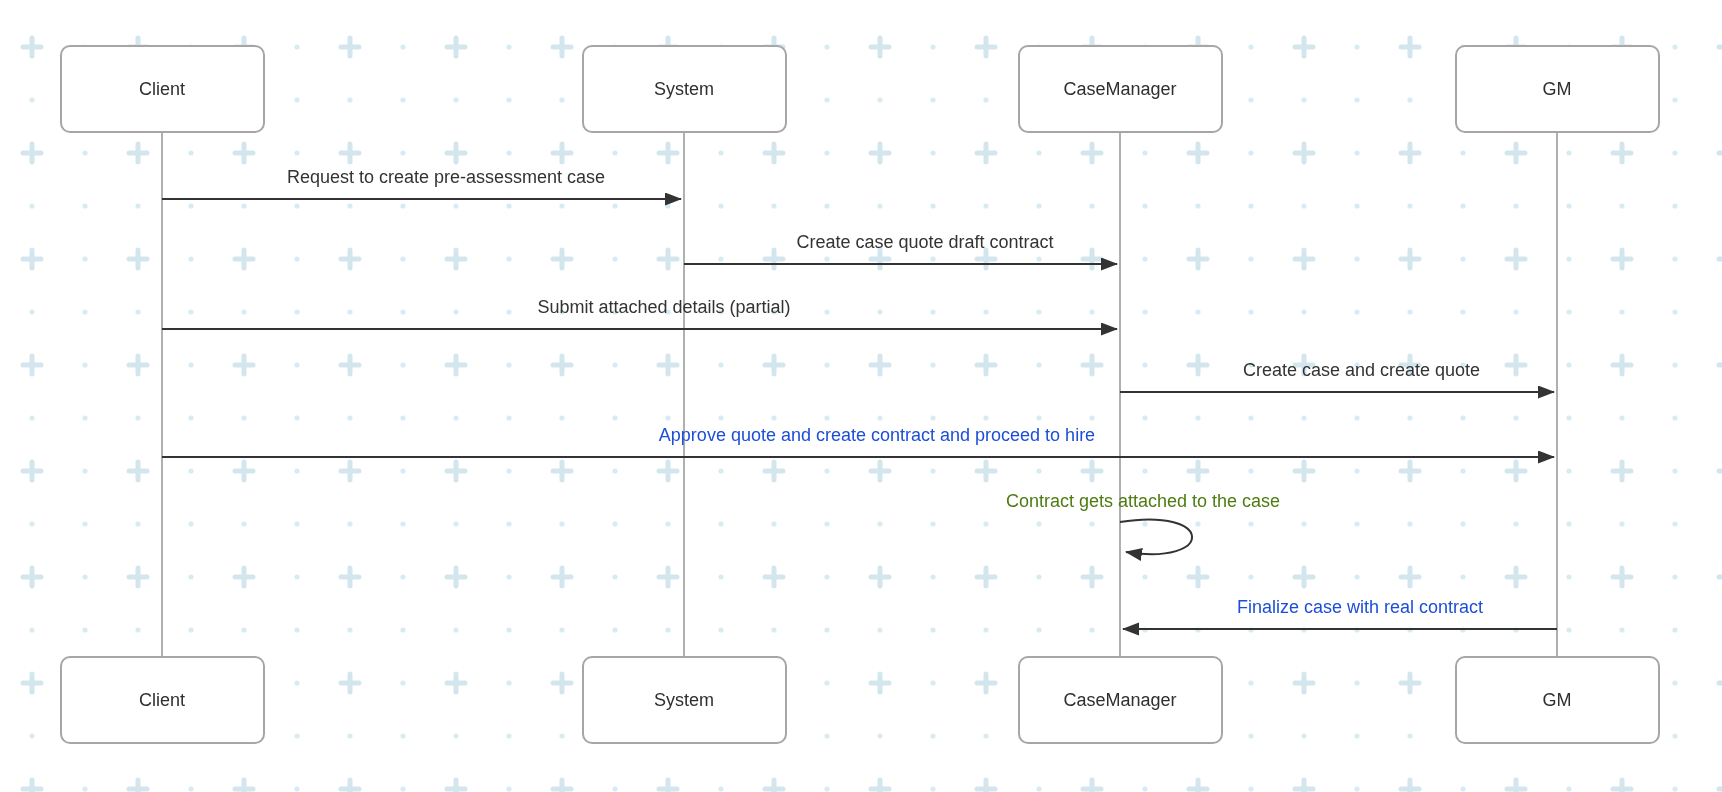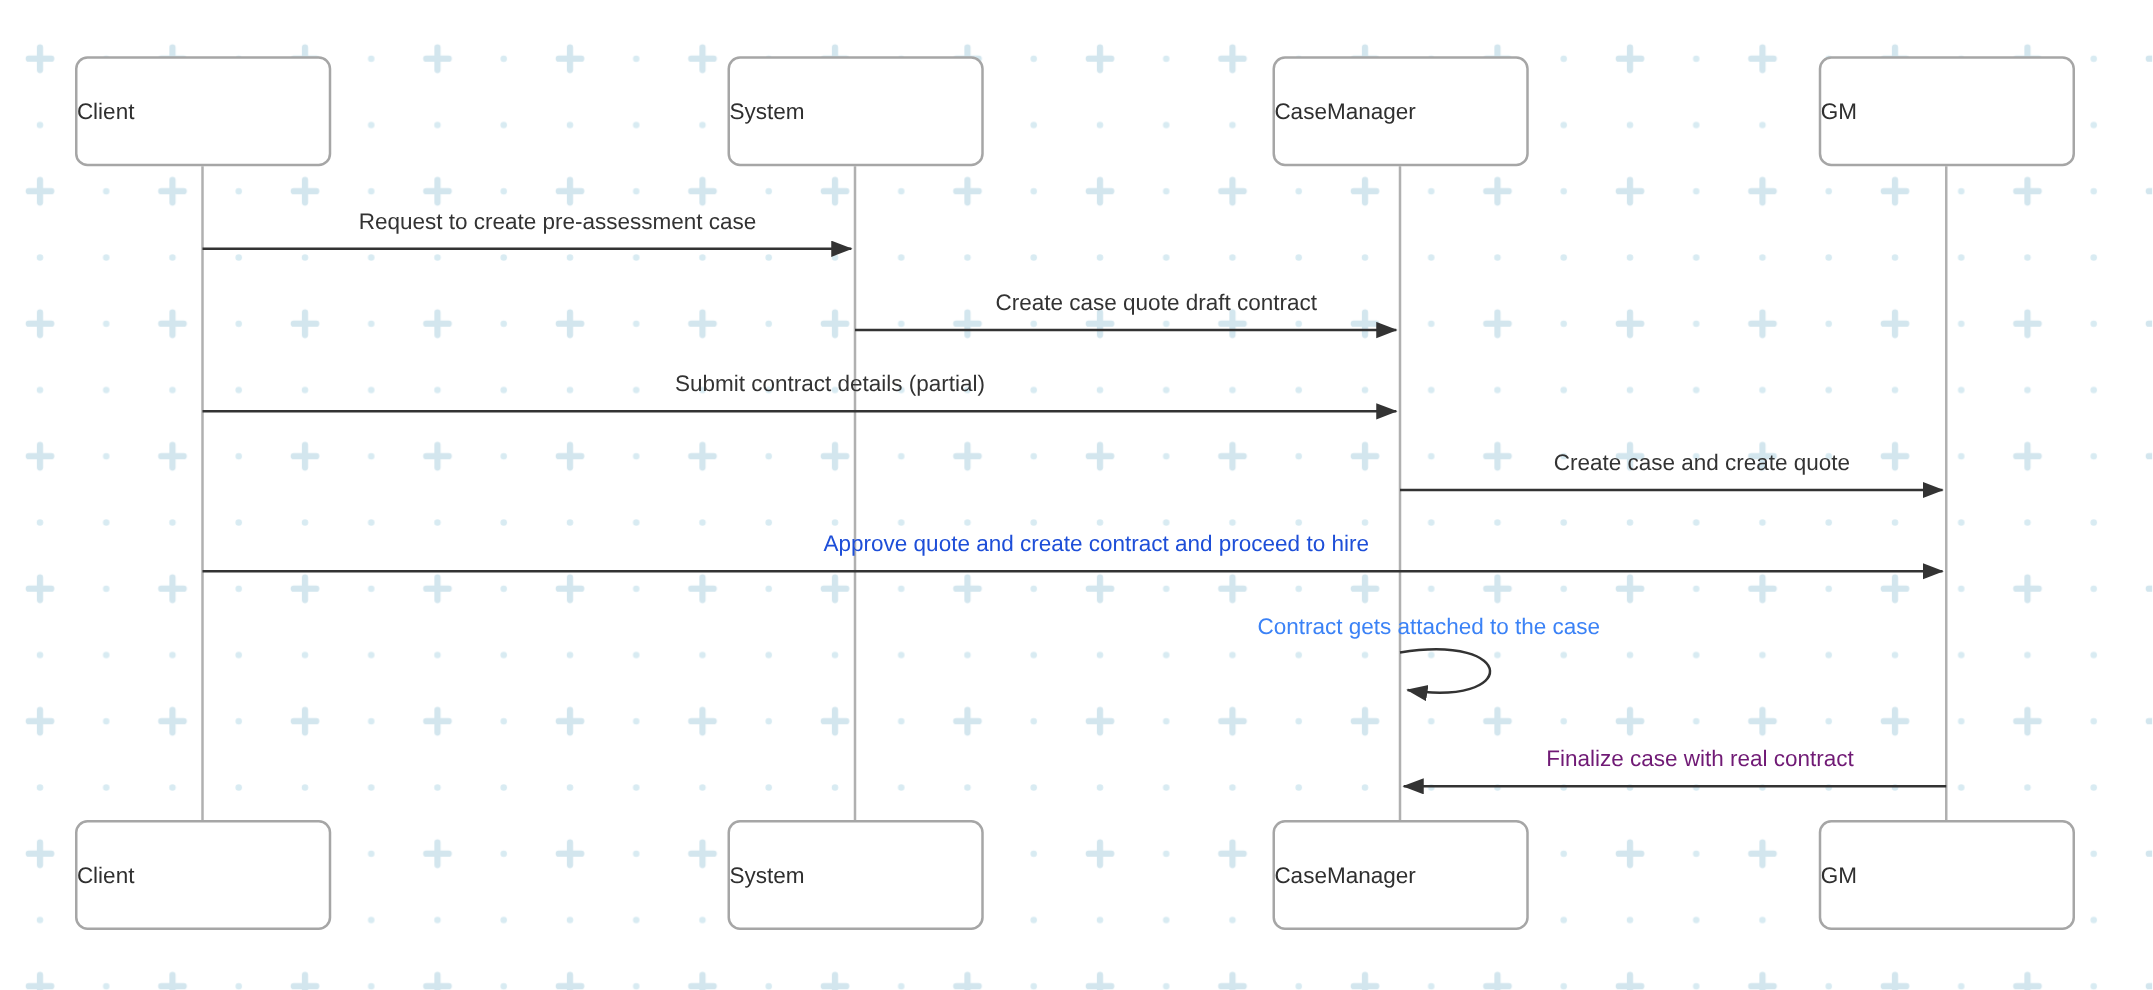--- a/index.html
+++ b/index.html
@@ -15,21 +15,21 @@
   .actor-box {
     position: absolute;
     box-sizing: border-box;
     width: 205px;
     height: 88px;
     background: #ffffff;
     border: 2px solid #a6a6a6;
     border-radius: 10px;
     display: flex;
     align-items: center;
-    justify-content: flex-start;
+    justify-content: center;
     font-size: 18px;
     color: #2f2f2f;
   }
   .msg-label {
     position: absolute;
     height: 24px;
     line-height: 24px;
     text-align: center;
     font-size: 18px;
     color: #333333;
@@ -99,20 +99,20 @@
         <span>GM</span>
       </div>
       <div class="actor-box" style="left: 1454.5px; top: 656px; border-color: rgb(166, 166, 166); background: rgb(255, 255, 255);">
         <span>GM</span>
       </div>
     </div>
 
   <div id="labels">
       <div class="msg-label" style="left: 162px; width: 522px; top: 165px; color: rgb(51, 51, 51);">Request to create pre-assessment case</div>
       <div class="msg-label" style="left: 684px; width: 436px; top: 230px; color: rgb(51, 51, 51);">Create case quote draft contract</div>
-      <div class="msg-label" style="left: 162px; width: 958px; top: 295px; color: rgb(51, 51, 51);">Submit contract details (partial)</div>
+      <div class="msg-label" style="left: 162px; width: 958px; top: 295px; color: rgb(51, 51, 51);">Submit attached details (partial)</div>
       <div class="msg-label" style="left: 1120px; width: 437px; top: 358px; color: rgb(51, 51, 51);">Create case and create quote</div>
       <div class="msg-label" style="left: 164px; width: 1380px; top: 423px; color: #1d4ed8;">Approve quote and create contract and proceed to hire</div>
-      <div class="msg-label" style="left: 870px; width: 500px; top: 489px; color: #3b82f6;">Contract gets attached to the case</div>
-      <div class="msg-label" style="left: 1120px; width: 434px; top: 595px; color: #701a75;">Finalize case with real contract</div>
+      <div class="msg-label" style="left: 870px; width: 500px; top: 489px; color: #4d7c0f;">Contract gets attached to the case</div>
+      <div class="msg-label" style="left: 1120px; width: 434px; top: 595px; color: #1d4ed8;">Finalize case with real contract</div>
     </div>
 
 </div>
 
 </body></html>

